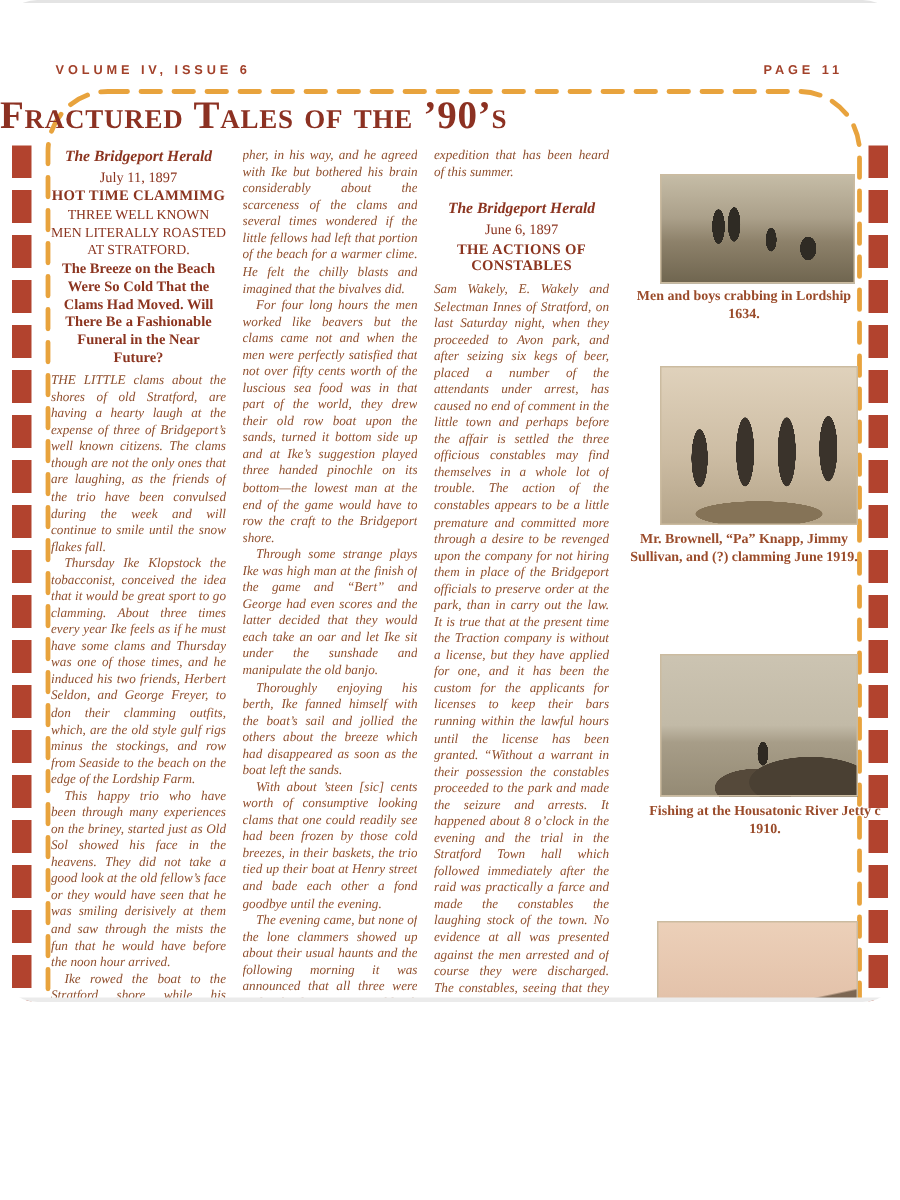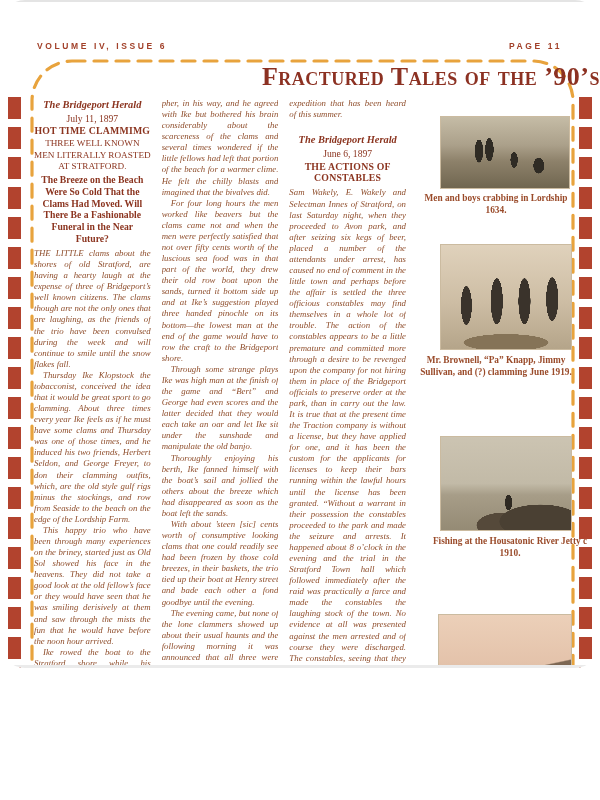--- a/index.html
+++ b/index.html
@@ -16,21 +16,21 @@
   
   .dash-border{position:absolute;left:0;top:0;}
   .bar-v{position:absolute;top:97px;width:13px;height:694px;
          background:repeating-linear-gradient(to bottom,#b2432e 0 22px,rgba(0,0,0,0) 22px 30px);}
   .bar-left{left:8px;}
   .bar-right{left:579px;}
   .bar-h{position:absolute;left:8px;top:771px;width:584px;height:13px;
          background:repeating-linear-gradient(to right,#c04c2e 0 22px,rgba(0,0,0,0) 22px 30px);}
 
   
-  .title{position:absolute;top:62px;left:0;width:600px;text-align:right;
+  .title{position:absolute;top:62px;left:0;width:600px;text-align:left;
          font-variant:small-caps;font-weight:bold;font-size:26px;letter-spacing:0.5px;color:#8c3122;}
 
   
   .columns{position:absolute;left:34px;top:98px;width:372px;height:676px;display:flex;gap:11px;overflow:hidden;}
   .col{flex:1;min-width:0;font-size:8.8px;line-height:1.26;text-align:justify;color:#8f4e2c;
        font-style:italic;overflow:hidden;}
   .col p{margin:0;text-indent:9px;}
   .col p.noindent{text-indent:0;}
   .art-head{font-style:normal;text-align:center;color:#8b341f;line-height:1.22;margin:1px 0 3px;}
   .art-head .src{display:block;font-style:italic;font-weight:bold;font-size:10.4px;}

